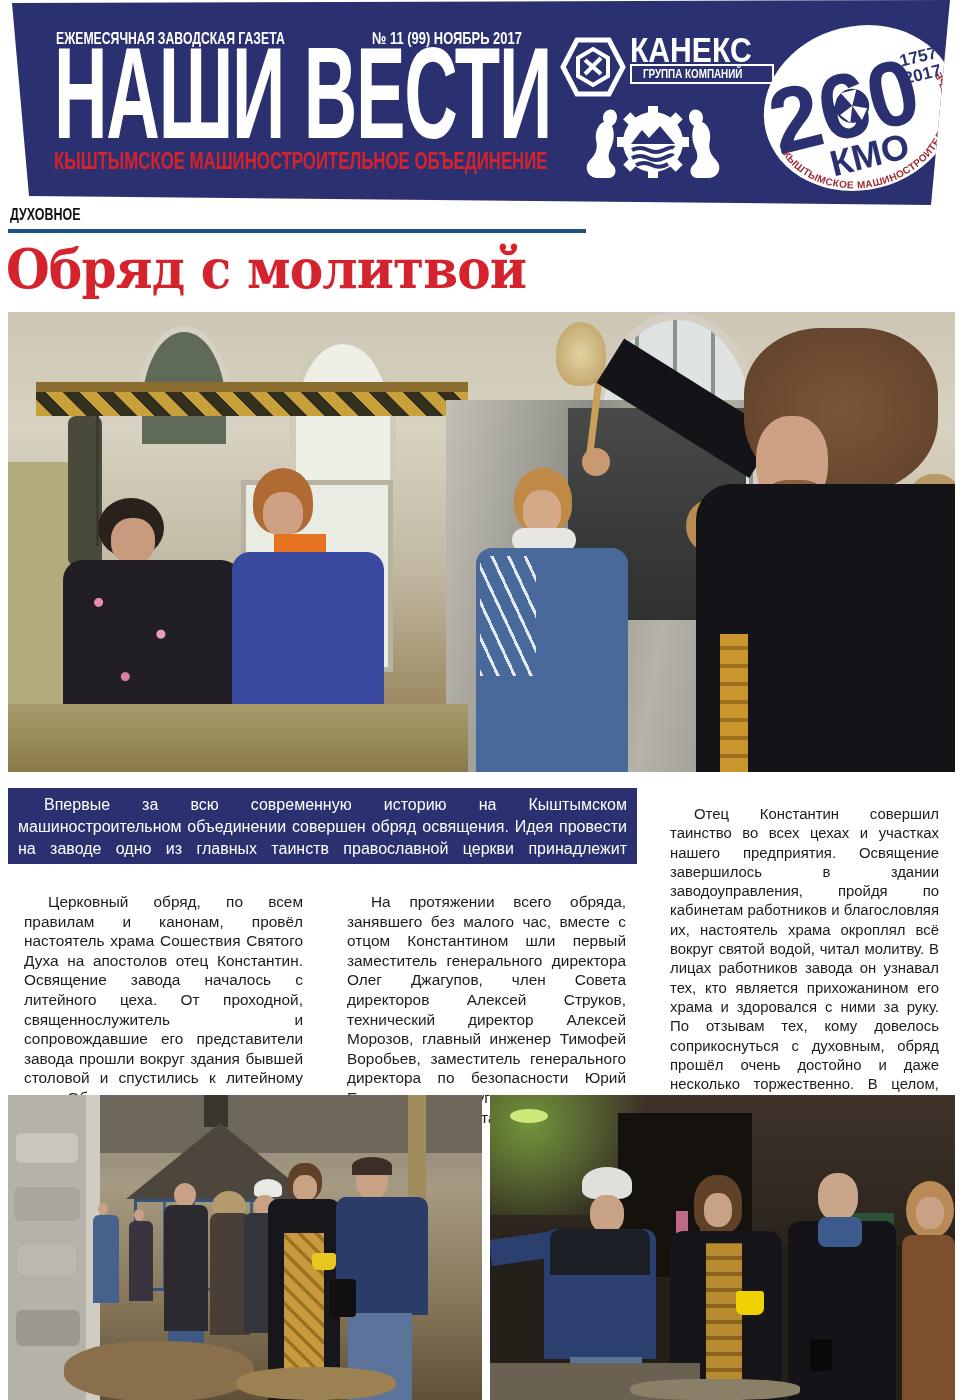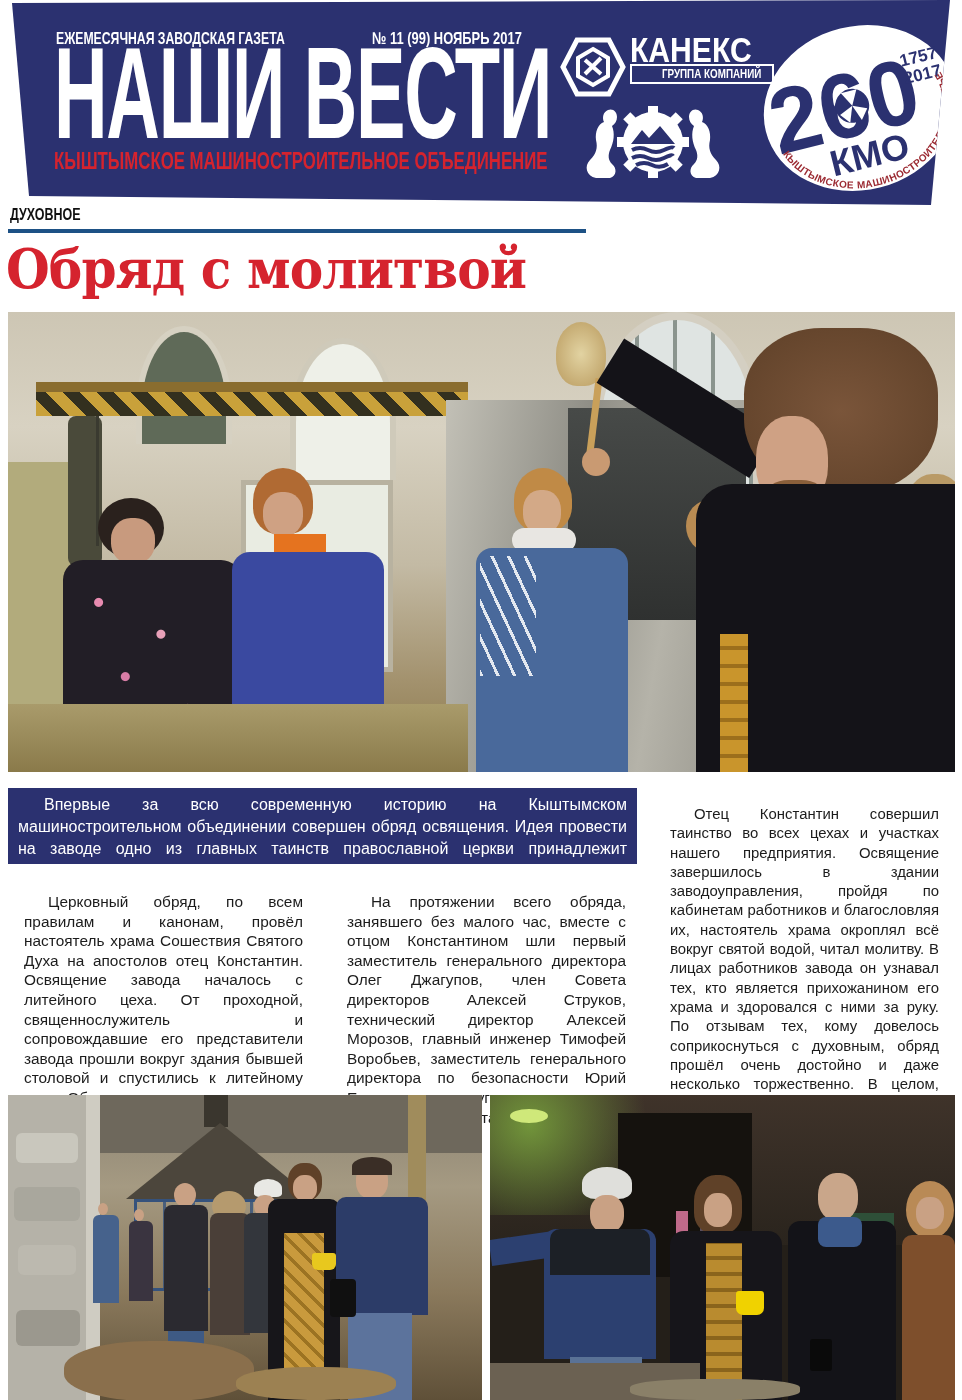--- a/index.html
+++ b/index.html
@@ -12,21 +12,21 @@
   
   .band{position:absolute;left:0;top:0;width:962px;height:206px;background:#2b3170;
         clip-path:polygon(12px 3px,950px 0px,931px 205px,29px 196px);}
   .tagline{left:56px;top:29px;font-size:17px;font-weight:bold;color:#ffffff;transform:scaleX(.72);}
   .issue{left:372px;top:29px;font-size:17px;font-weight:bold;color:#ffffff;transform:scaleX(.76);}
   .bigtitle{left:54px;top:28px;font-size:130px;line-height:1;font-weight:bold;color:#ffffff;
             transform:scaleX(.57);letter-spacing:-2px;}
   .orgline{left:54px;top:147px;font-size:24px;font-weight:bold;color:#d5232e;transform:scaleX(.70);}
   .kanex-name{left:630px;top:30px;font-size:35px;font-weight:bold;color:#ffffff;transform:scaleX(.86);}
   .kanex-sub{left:630px;top:64px;width:144px;height:20px;border:2px solid #ffffff;color:#ffffff;
-             font-size:12px;font-weight:bold;text-align:right;line-height:16px;
+             font-size:12px;font-weight:bold;text-align:left;line-height:16px;
              transform:scaleX(1);letter-spacing:0;}
   .kanex-sub span{display:inline-block;transform:scaleX(.82);transform-origin:50% 50%;white-space:nowrap;}
 
   
   .kicker{left:10px;top:206px;font-size:16px;font-weight:bold;color:#111111;transform:scaleX(.78);}
   .rule{left:8px;top:229px;width:578px;height:4px;background:#1d5185;}
   .headline{left:6px;top:241px;font-family:"DejaVu Serif",serif;font-weight:bold;font-size:54px;
             line-height:1.05;color:#d5232e;transform:scaleX(.93);transform-origin:0 0;white-space:nowrap;
             letter-spacing:-1px;}
 

